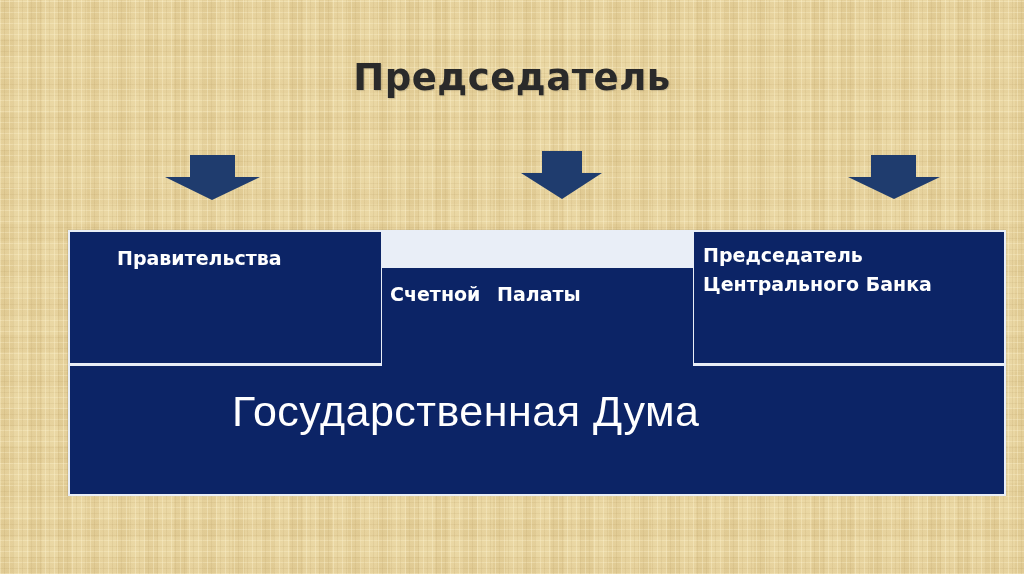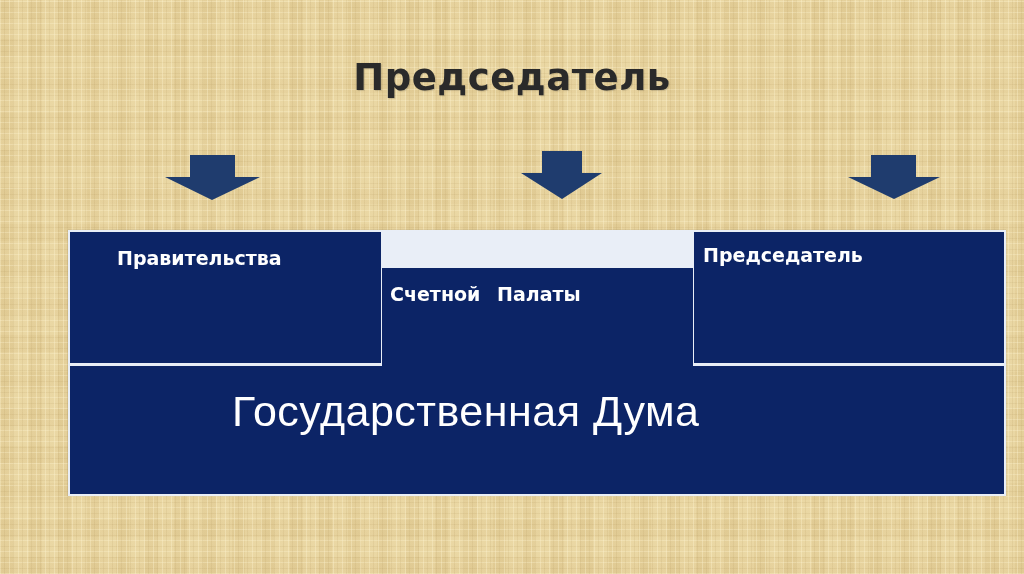--- a/index.html
+++ b/index.html
@@ -75,19 +75,20 @@
   <div class="table">
     <div class="cell c1">
       <div class="small-text">Правительства</div>
     </div>
     <div class="cell c2">
       <div class="small-text">Счетной Палаты</div>
     </div>
     <div class="cell c3">
       <div class="small-text">
         <div>Председатель</div>
+        <div style="margin-top:-8px;">Центрального Банка</div>
       </div>
     </div>
     <div class="cell c4">
       <div class="big-text">Государственная Дума</div>
     </div>
   </div>
 </div>
 
 </body></html>

